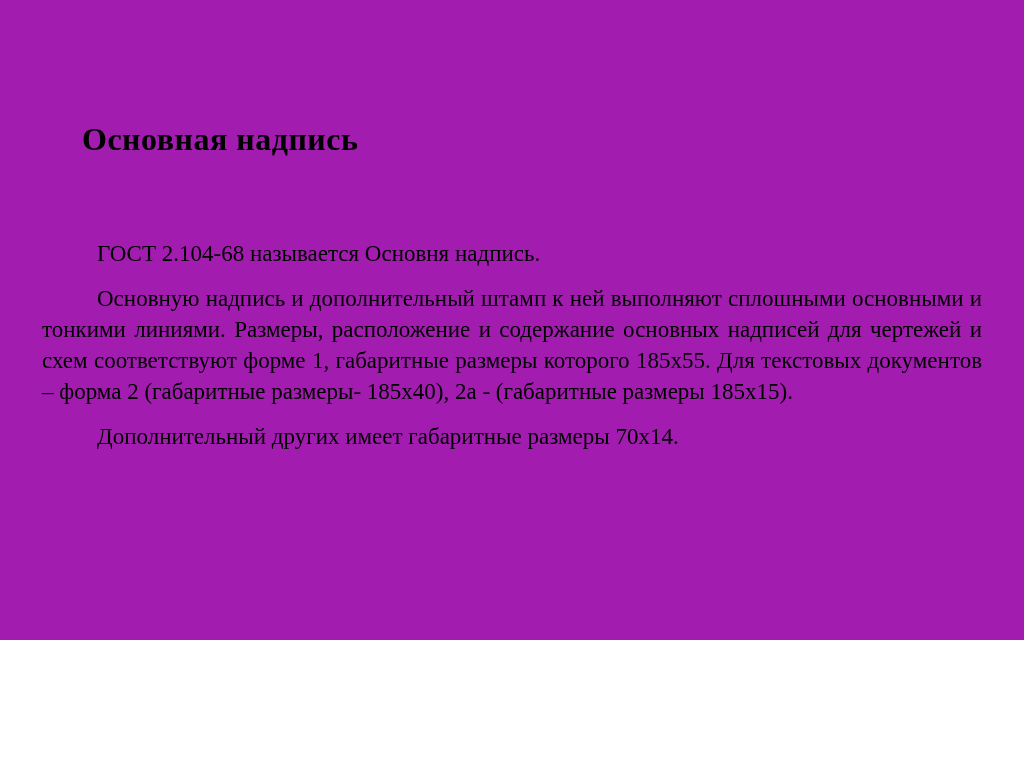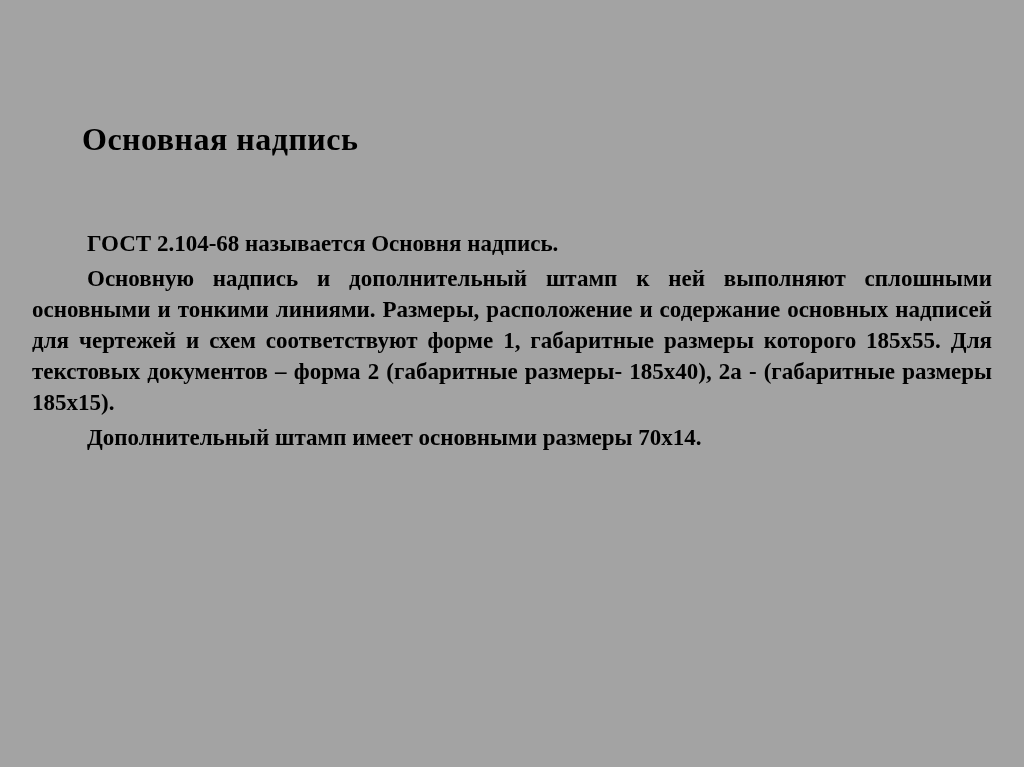--- a/index.html
+++ b/index.html
@@ -3,22 +3,22 @@
 <meta charset="utf-8">
 <style>
   html, body {
     margin: 0;
     padding: 0;
     background: #ffffff;
   }
   .slide {
     position: relative;
     width: 1024px;
-    height: 767px;
-    background: #a3a3a3;
+    height: 640px;
+    background: #a21caf;
     overflow: hidden;
     font-family: "Liberation Serif", "DejaVu Serif", serif;
     color: #000000;
   }
   .slide-title {
     position: absolute;
     left: 82px;
     top: 100px;
     font-size: 32px;
     font-weight: bold;
@@ -29,33 +29,32 @@
   .slide-body {
     position: absolute;
     left: 28px;
     top: 224px;
     width: 968px;
     font-size: 23px;
     line-height: 31px;
     color: #000000;
   }
   .slide-body p {
-    margin: 4px;
+    margin: 14px;
     text-align: justify;
     text-indent: 55px;
-    font-weight: bold;
   }
   .slide-body p.first {
     text-align: left;
   }
 </style>
 </head>
 <body>
 
 <div class="slide">
   <h1 class="slide-title">Основная надпись</h1>
 
   <div class="slide-body">
     <p class="first">ГОСТ 2.104-68 называется Основня надпись.</p>
     <p>Основную надпись и дополнительный штамп к ней выполняют сплошными основными и тонкими линиями. Размеры, расположение и содержание основных надписей для чертежей и схем соответствуют форме 1, габаритные размеры которого 185х55. Для текстовых документов – форма 2 (габаритные размеры- 185х40), 2а - (габаритные размеры 185х15).</p>
-    <p>Дополнительный штамп имеет основными размеры 70х14.</p>
+    <p>Дополнительный других имеет габаритные размеры 70х14.</p>
   </div>
 </div>
 
 </body></html>

